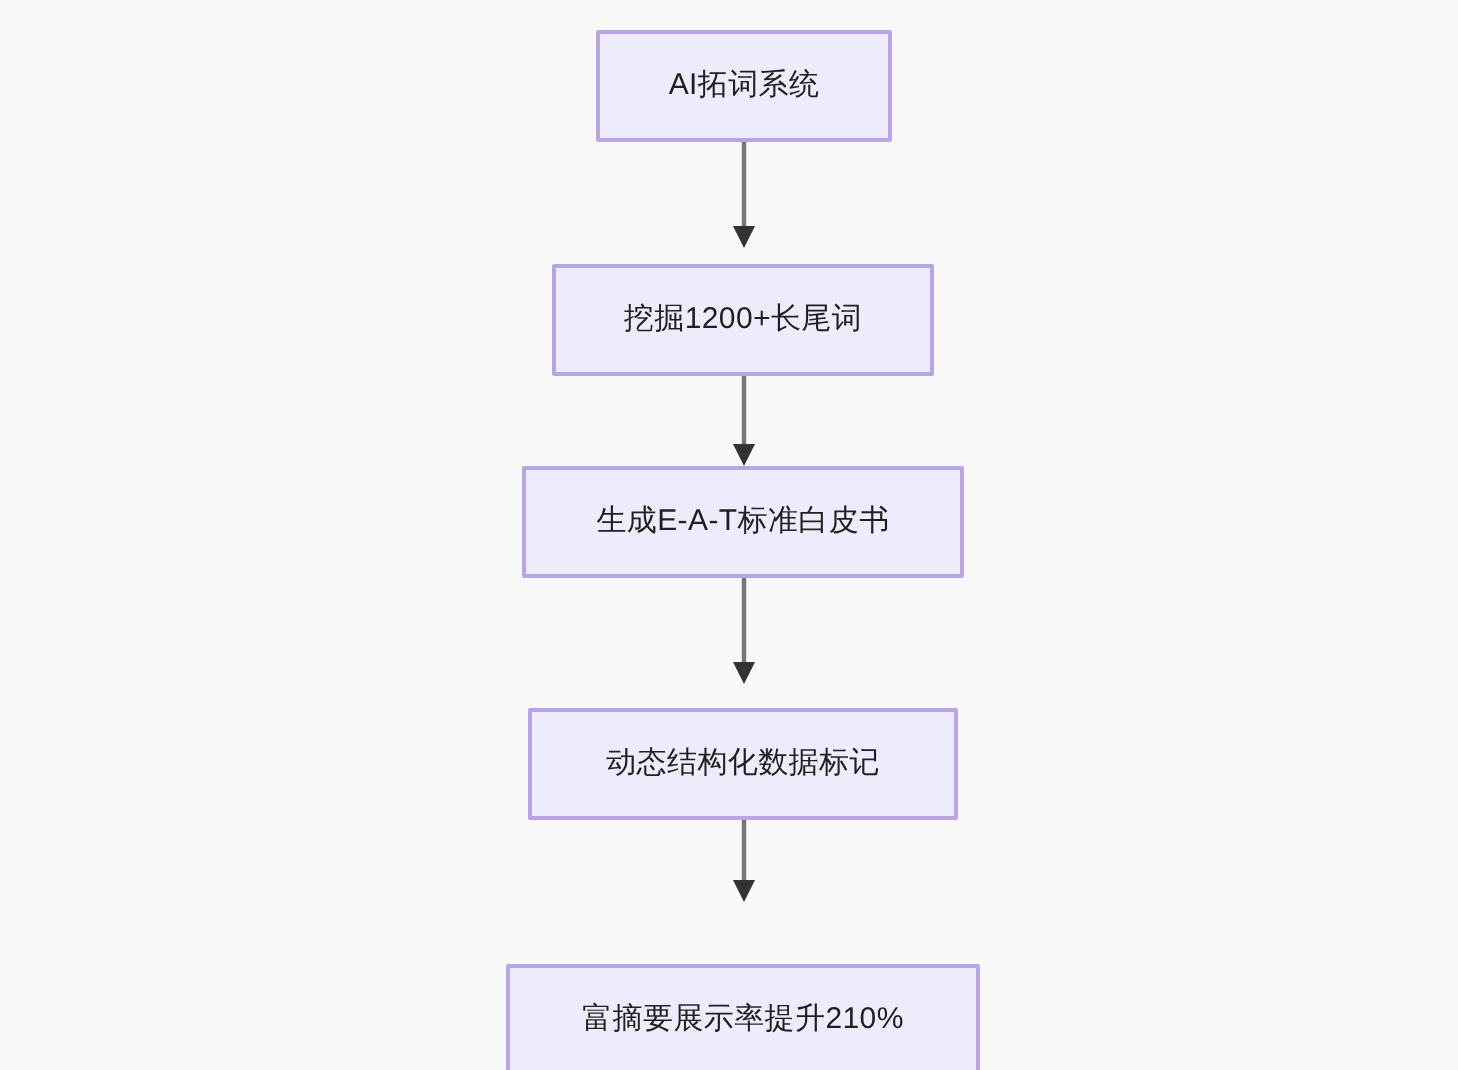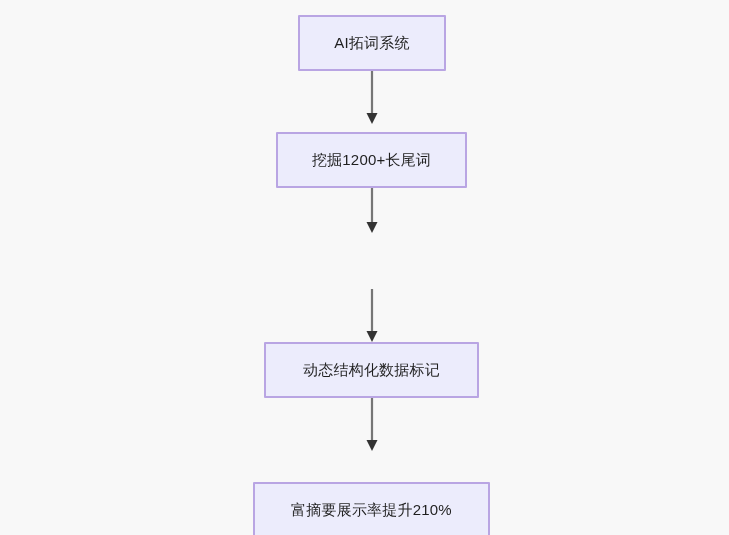--- a/index.html
+++ b/index.html
@@ -80,22 +80,25 @@
   </div>
 
   <div class="node" style="left:298px; top:15px; width:148px; height:56px;">
     <span class="node-label">AI拓词系统</span>
   </div>
 
   <div class="node" style="left:276px; top:132px; width:191px; height:56px;">
     <span class="node-label">挖掘1200+长尾词</span>
   </div>
 
+  <div class="node" style="left:261px; top:233px; width:221px; height:56px;">
+    <span class="node-label">生成E-A-T标准白皮书</span>
+  </div>
 
-  <div class="node" style="left:264px; top:342px; width:215px; height:56px;">
+  <div class="node" style="left:264px; top:354px; width:215px; height:56px;">
     <span class="node-label">动态结构化数据标记</span>
   </div>
 
   <div class="node" style="left:253px; top:451px; width:237px; height:56px;margin-top:31px;">
     <span class="node-label">富摘要展示率提升210%</span>
   </div>
 
 </div>
 
 </body></html>

